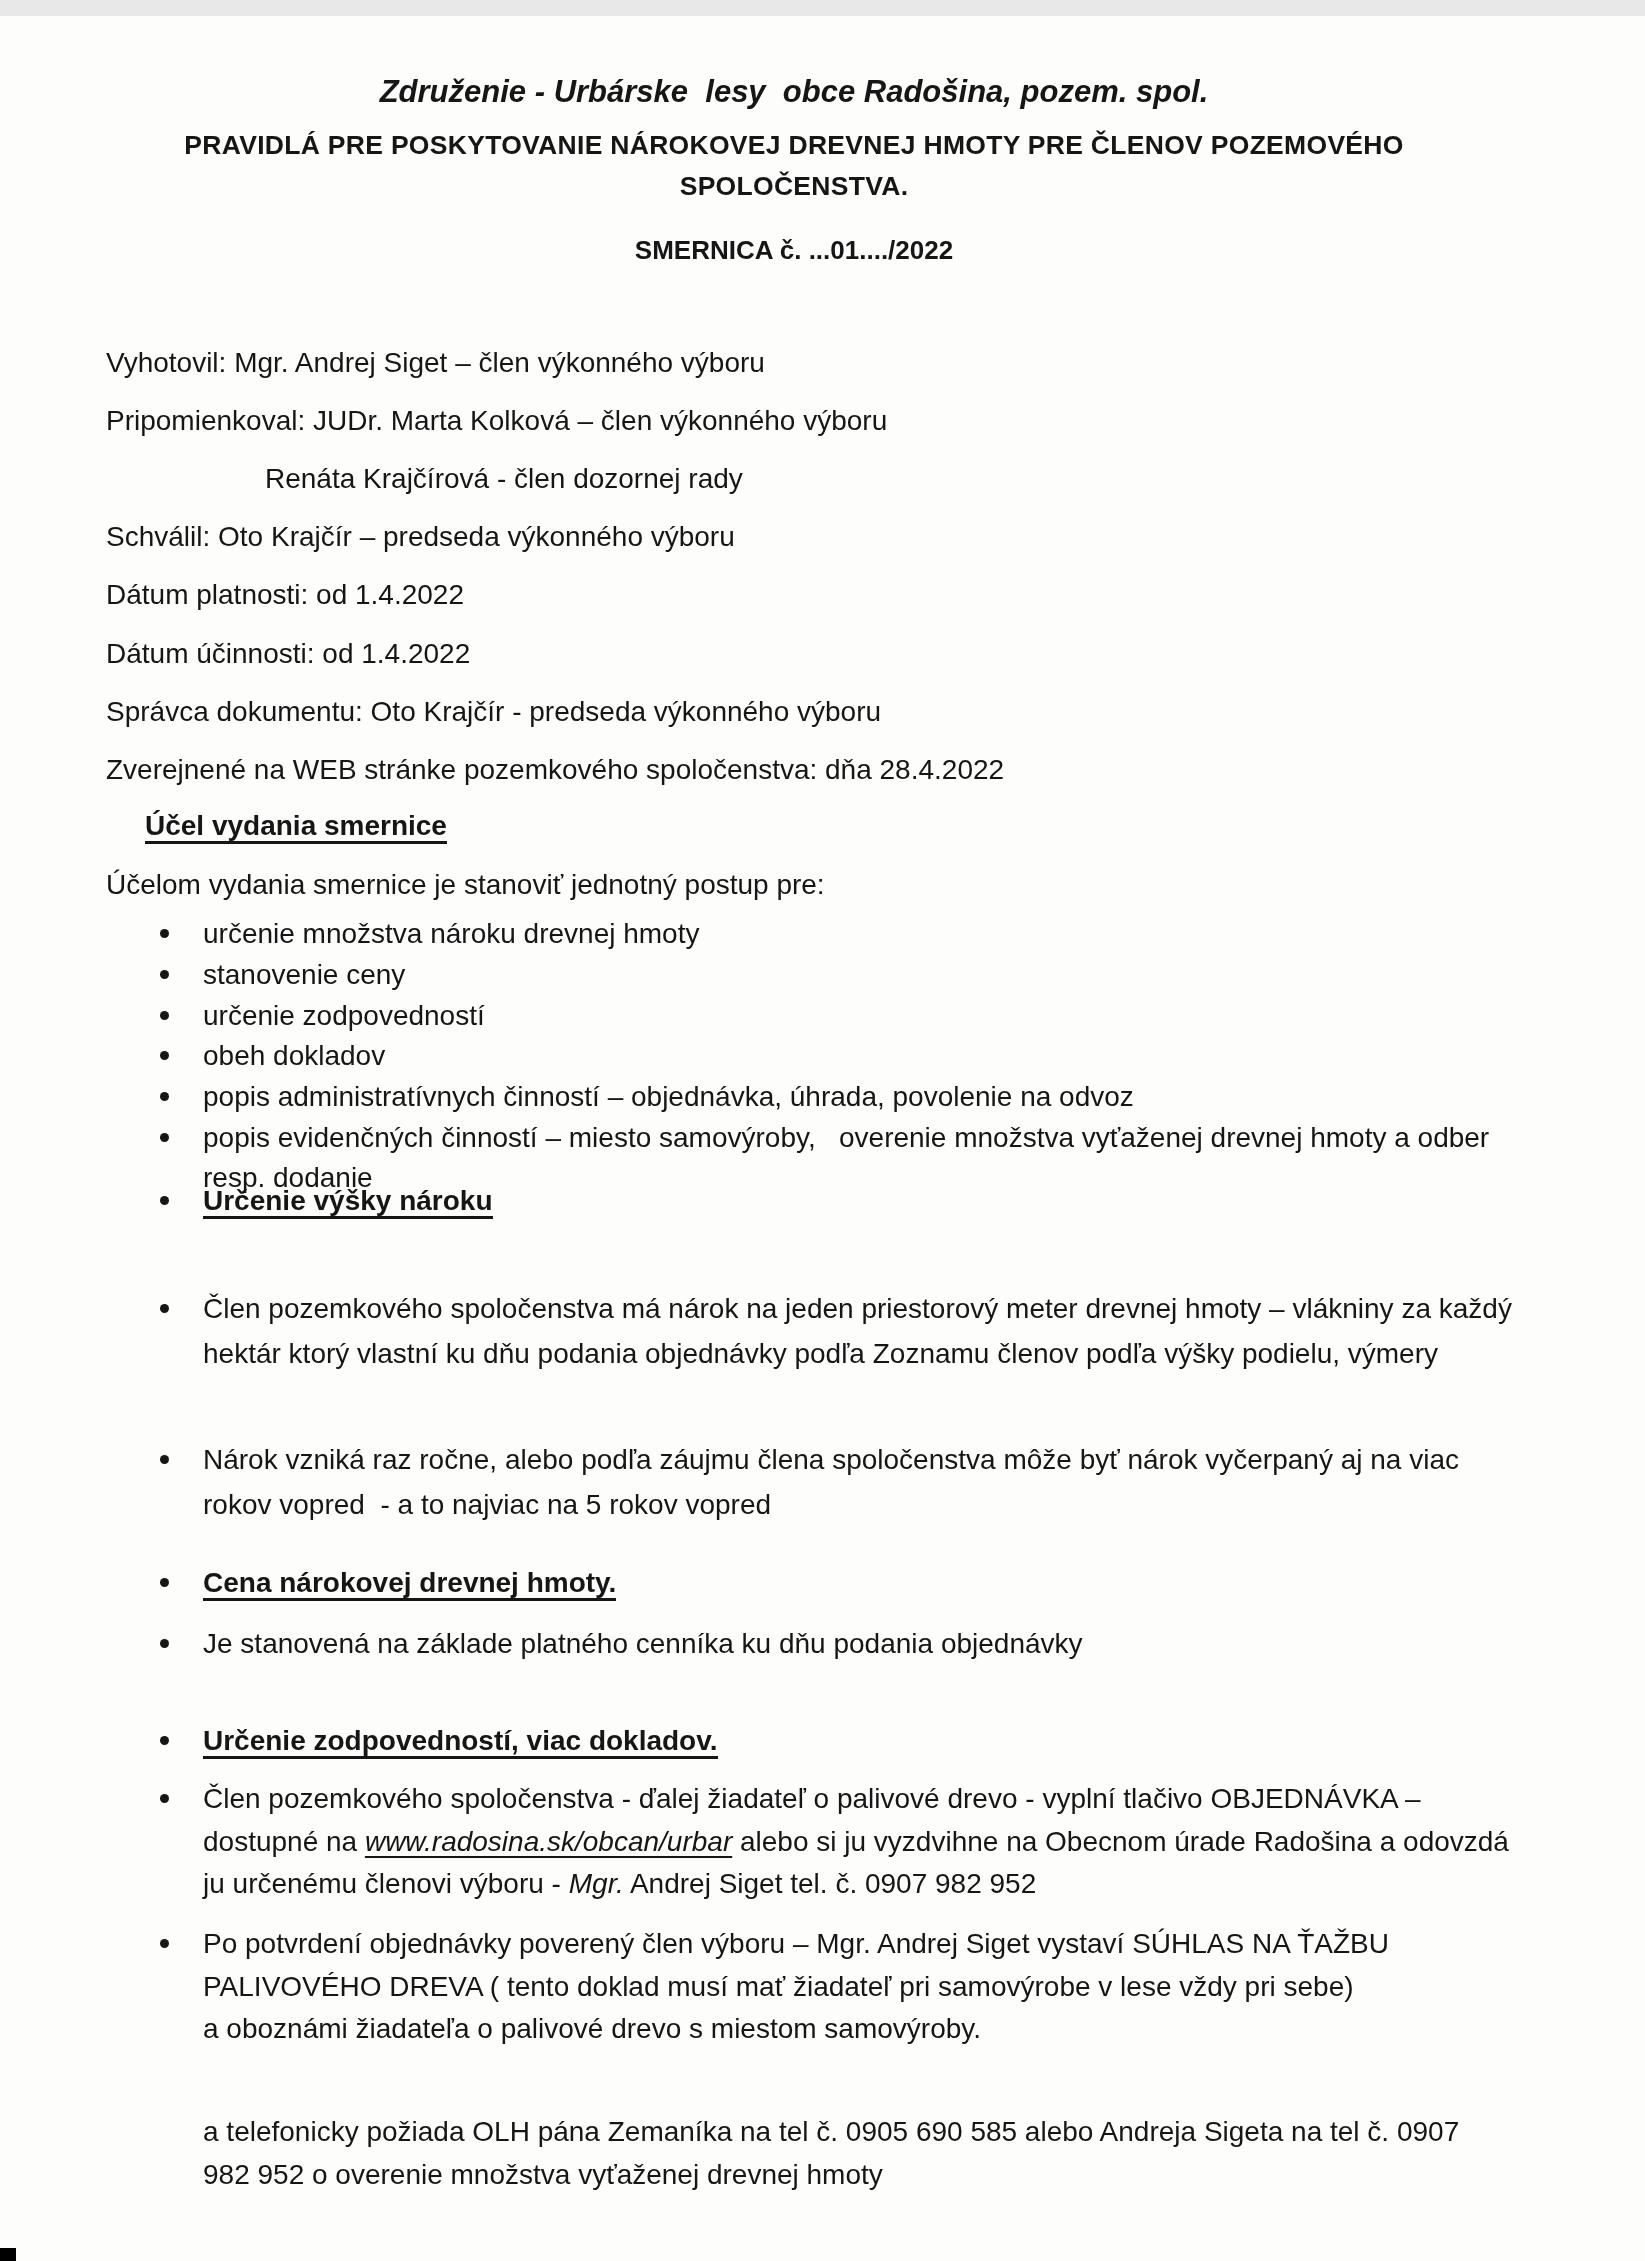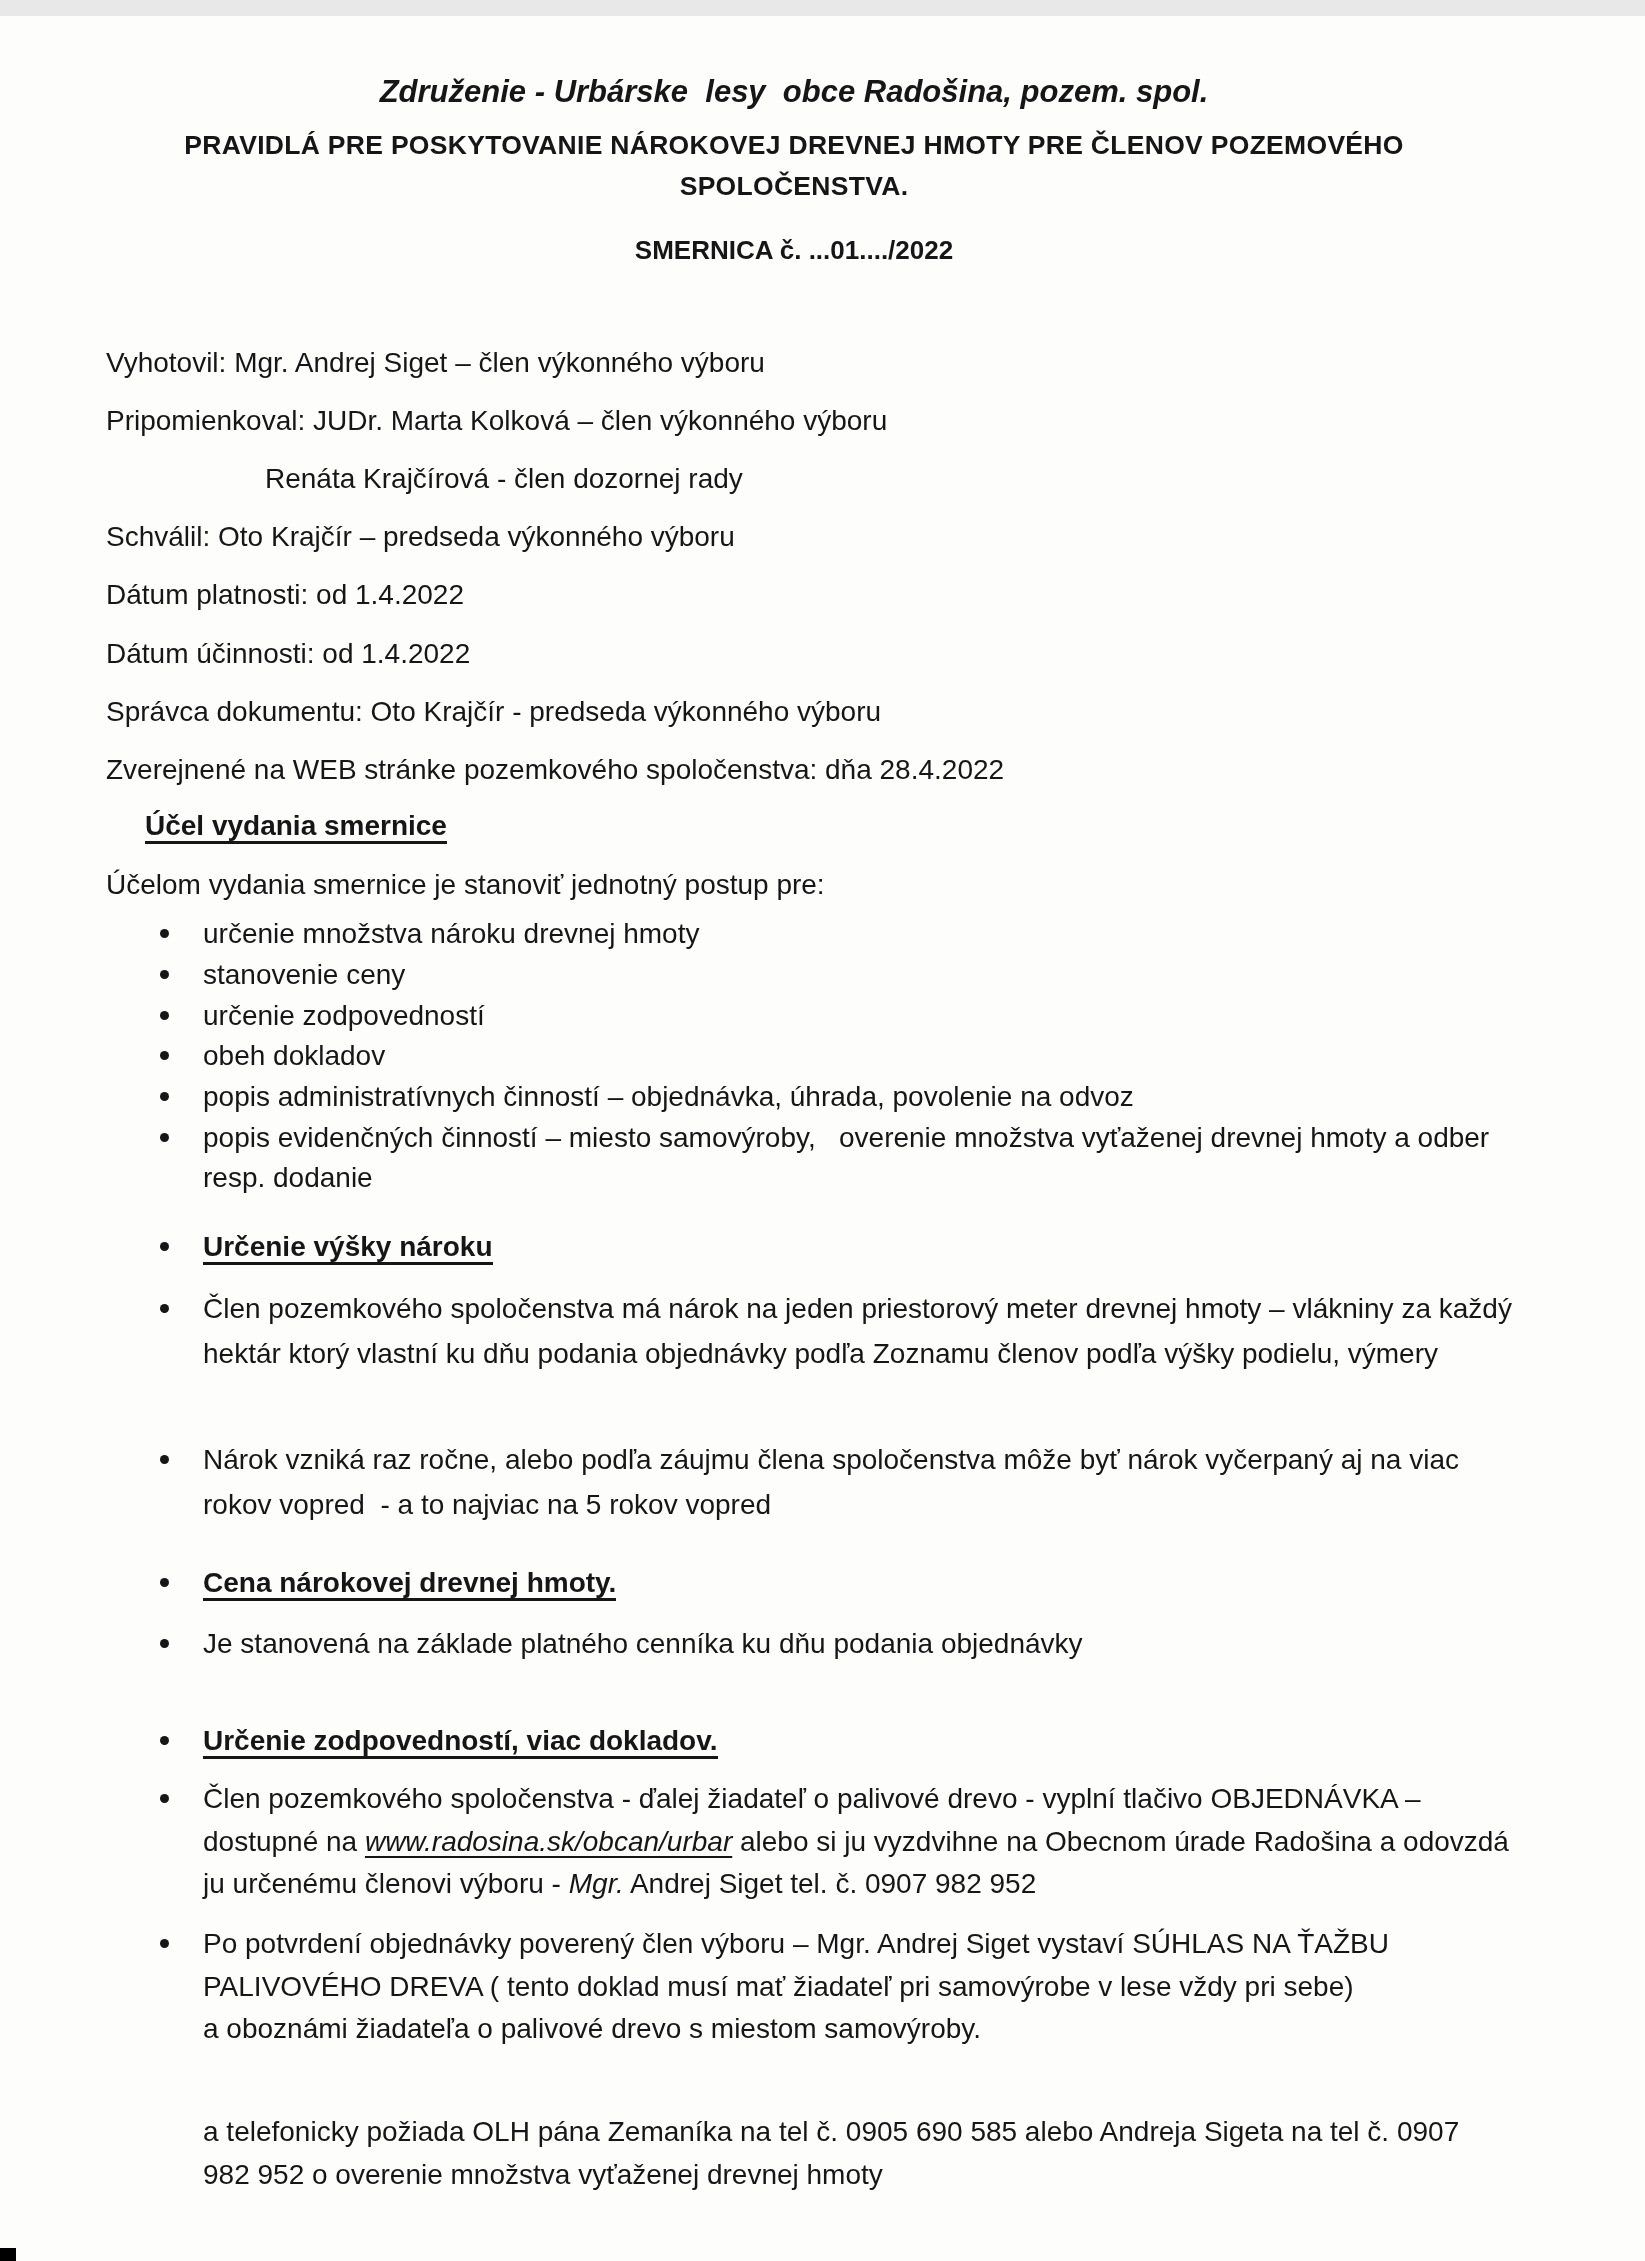--- a/index.html
+++ b/index.html
@@ -45,21 +45,21 @@
   <div class="ln" style="top:851px;left:106px">Účelom vydania smernice je stanoviť jednotný postup pre:</div>
 
   <div class="ln b" style="top:900px;left:203px">určenie množstva nároku drevnej hmoty</div>
   <div class="ln b" style="top:941px;left:203px">stanovenie ceny</div>
   <div class="ln b" style="top:982px;left:203px">určenie zodpovedností</div>
   <div class="ln b" style="top:1022px;left:203px">obeh dokladov</div>
   <div class="ln b" style="top:1063px;left:203px">popis administratívnych činností – objednávka, úhrada, povolenie na odvoz</div>
   <div class="ln b" style="top:1104px;left:203px">popis evidenčných činností – miesto samovýroby,   overenie množstva vyťaženej drevnej hmoty a odber</div>
   <div class="ln" style="top:1144px;left:203px">resp. dodanie</div>
 
-  <div class="ln b hd" style="top:1213px;left:203px"><span>Určenie výšky nároku</span></div>
+  <div class="ln b hd" style="top:1167px;left:203px"><span>Určenie výšky nároku</span></div>
 
   <div class="ln b" style="top:1275px;left:203px">Člen pozemkového spoločenstva má nárok na jeden priestorový meter drevnej hmoty – vlákniny za každý</div>
   <div class="ln" style="top:1320px;left:203px">hektár ktorý vlastní ku dňu podania objednávky podľa Zoznamu členov podľa výšky podielu, výmery</div>
 
   <div class="ln b" style="top:1426px;left:203px">Nárok vzniká raz ročne, alebo podľa záujmu člena spoločenstva môže byť nárok vyčerpaný aj na viac</div>
   <div class="ln" style="top:1471px;left:203px">rokov vopred  - a to najviac na 5 rokov vopred</div>
 
   <div class="ln b hd" style="top:1549px;left:203px"><span>Cena nárokovej drevnej hmoty.</span></div>
   <div class="ln b" style="top:1610px;left:203px">Je stanovená na základe platného cenníka ku dňu podania objednávky</div>
 

